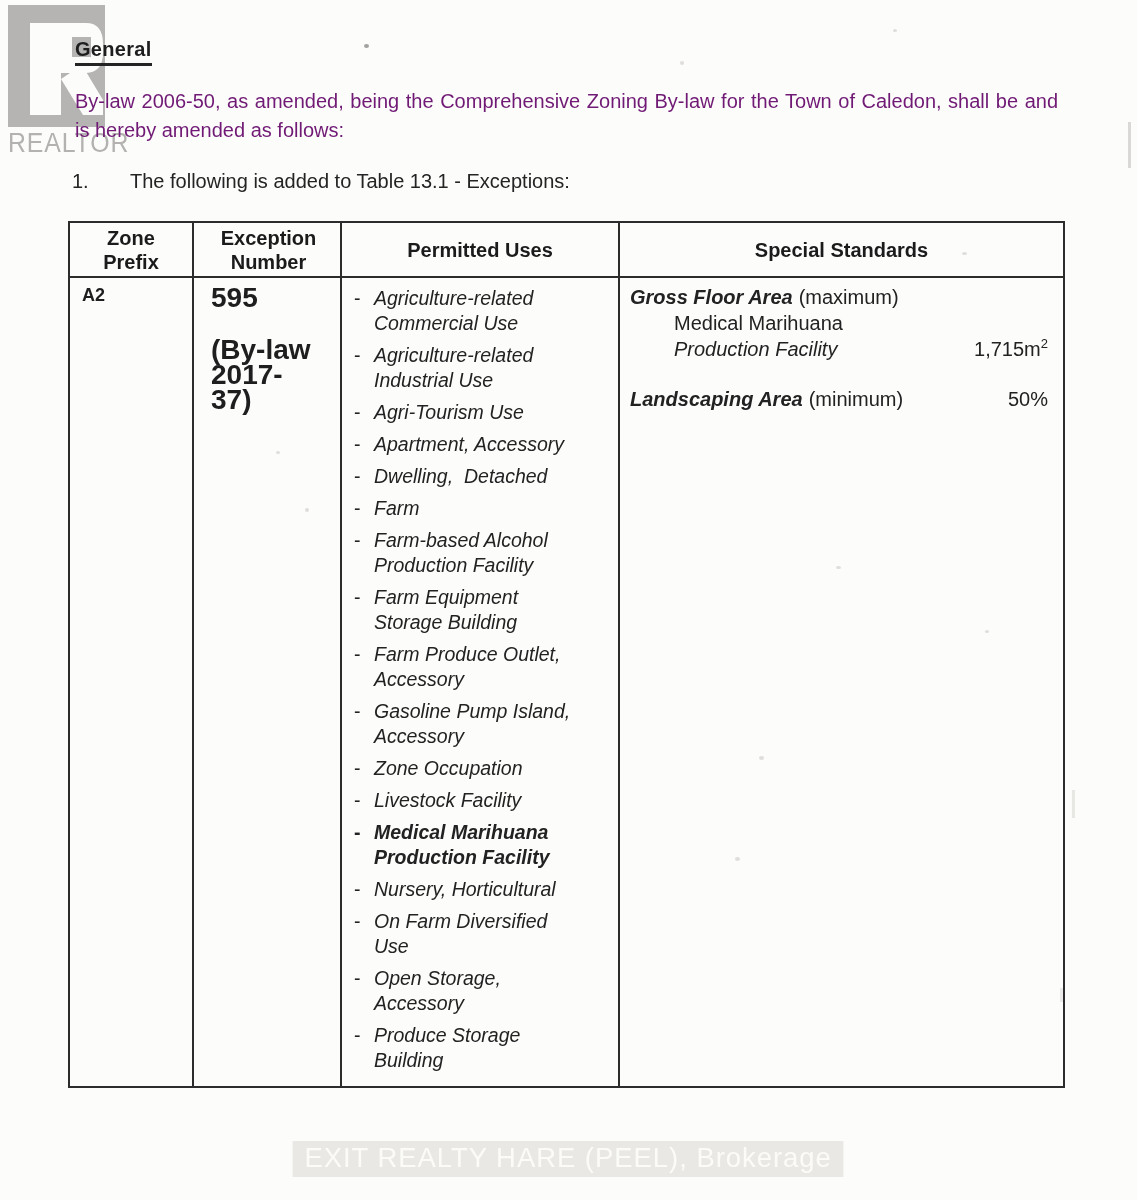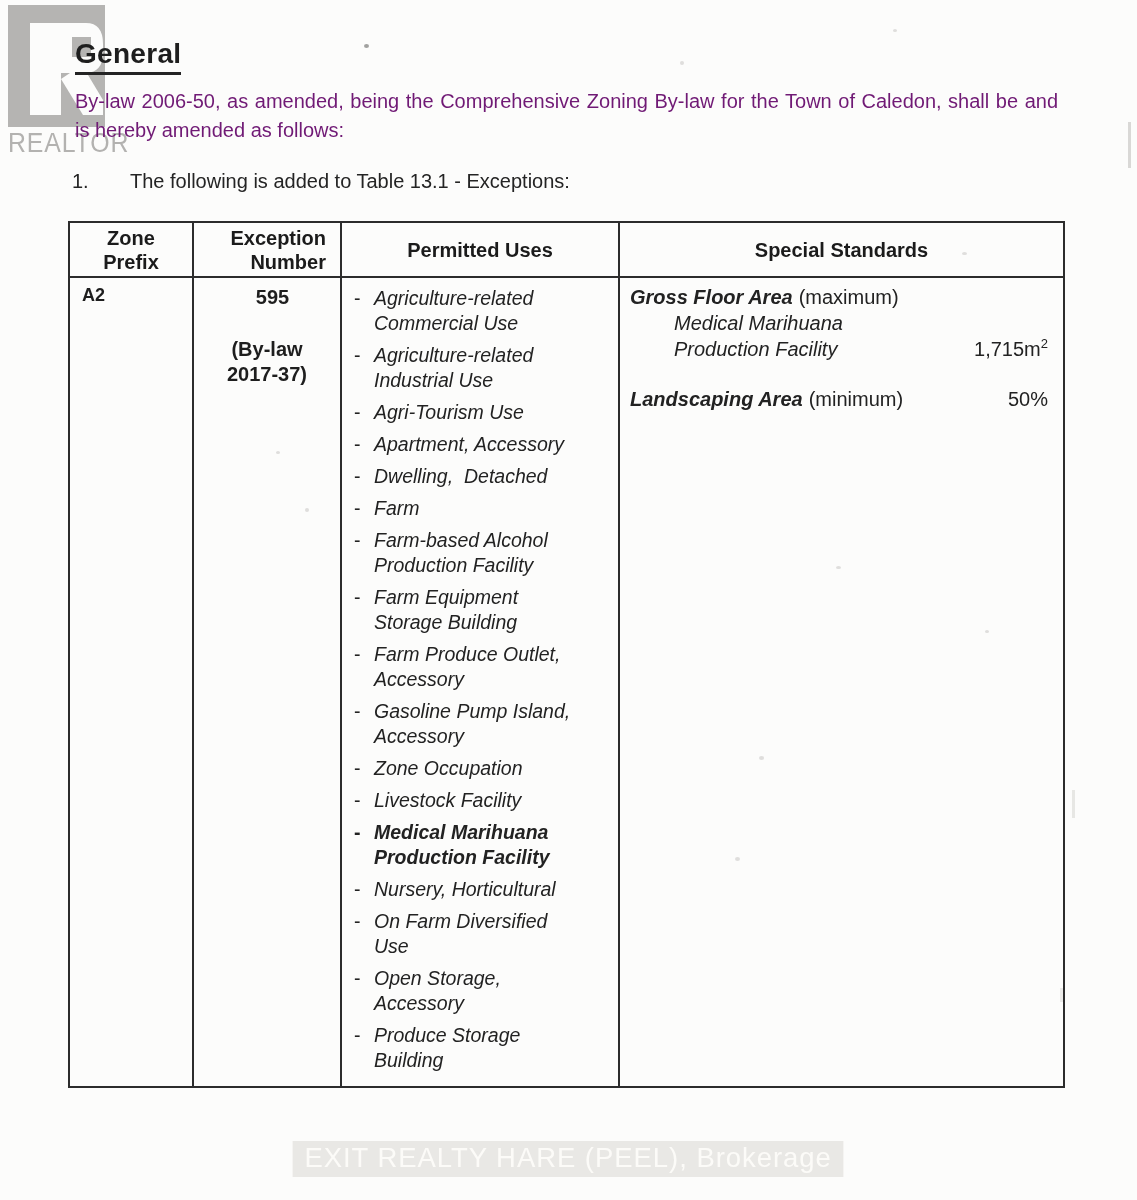--- a/index.html
+++ b/index.html
@@ -19,21 +19,21 @@
   .logo-label {
     color: #b3b2b0; font-size: 27px; font-weight: 400;
     letter-spacing: 1px; margin-top: 1px;
     transform: scaleX(0.92); transform-origin: left center;
     white-space: nowrap;
   }
 
   
   .heading {
     position: absolute; left: 75px; top: 38px; z-index: 2;
-    font-size: 28px; font-weight: bold; letter-spacing: 0.3px;
+    font-size: 20px; font-weight: bold; letter-spacing: 0.3px;
     border-bottom: 3px solid #242424; padding-bottom: 2px;
   }
   .para {
     position: absolute; left: 75px; top: 87px; width: 983px; z-index: 2;
     font-size: 20px; line-height: 29px; text-align: justify; margin: 0;
     color: #701a75;
   }
   .item-line {
     position: absolute; left: 72px; top: 170px; width: 900px; z-index: 2;
     display: flex; font-size: 20px; color: #242424;
@@ -54,43 +54,43 @@
   col.c-zone { width: 124px; }
   col.c-exc  { width: 148px; }
   col.c-uses { width: 278px; }
   col.c-std  { width: 445px; }
 
   th {
     height: 55px; font-size: 20px; font-weight: bold;
     vertical-align: middle; line-height: 24px; color: #1b1b1b;
   }
   th.h-zone { text-align: center; padding: 0 26px; }
-  th.h-exc  { text-align: right; padding-left: 17px; padding-right: 14px; }
+  th.h-exc  { text-align: center; padding-left: 17px; padding-right: 14px; }
   th.h-uses { text-align: center; }
   th.h-std  { text-align: center; }
 
   td { vertical-align: top; }
   td.cell-zone { padding: 7px 6px 0 12px; font-weight: bold; font-size: 18px; }
-  td.cell-exc  { padding: 7px 6px 16px 17px; font-weight: bold; font-size: 20px; line-height: 25px; text-align: center; }
+  td.cell-exc  { padding: 7px 6px 16px 17px; font-weight: bold; font-size: 28px; line-height: 25px; }
   .bylaw-ref { margin-top: 27px; width: 112px; }
 
   td.cell-uses { padding: 8px 6px 6px 12px; }
   ul.uses-list { list-style: none; margin: 0; padding: 0; }
   .use-item {
     display: flex; margin-bottom: 7px;
     font-style: italic; font-size: 19.5px; line-height: 25px; color: #222;
   }
   .use-item .dash { width: 20px; flex: none; font-style: normal; }
   .use-item .use-text { width: 208px; white-space: pre-wrap; }
   .use-item.bold { font-weight: bold; }
 
   td.cell-std { padding: 6px 15px 0 10px; font-size: 20px; line-height: 26px; color: #222; }
   .std-name { font-weight: bold; font-style: italic; }
   .std-qual { margin-left: 0.30em; }
-  .std-sub { font-style: italic; padding-left: 44px; }
+  .std-sub { padding-left: 44px; }
   .std-flex { display: flex; justify-content: space-between; align-items: baseline; }
   .std-flex .sub-left { font-style: italic; padding-left: 44px; }
   .std-value { font-style: normal; white-space: nowrap; }
   .std-value sup { font-size: 13px; vertical-align: super; line-height: 0; }
   .std-row2 { margin-top: 24px; }
 
   
   .footer-band {
     position: absolute; left: 0; right: 0; top: 1141px; z-index: 1;
     text-align: center;

